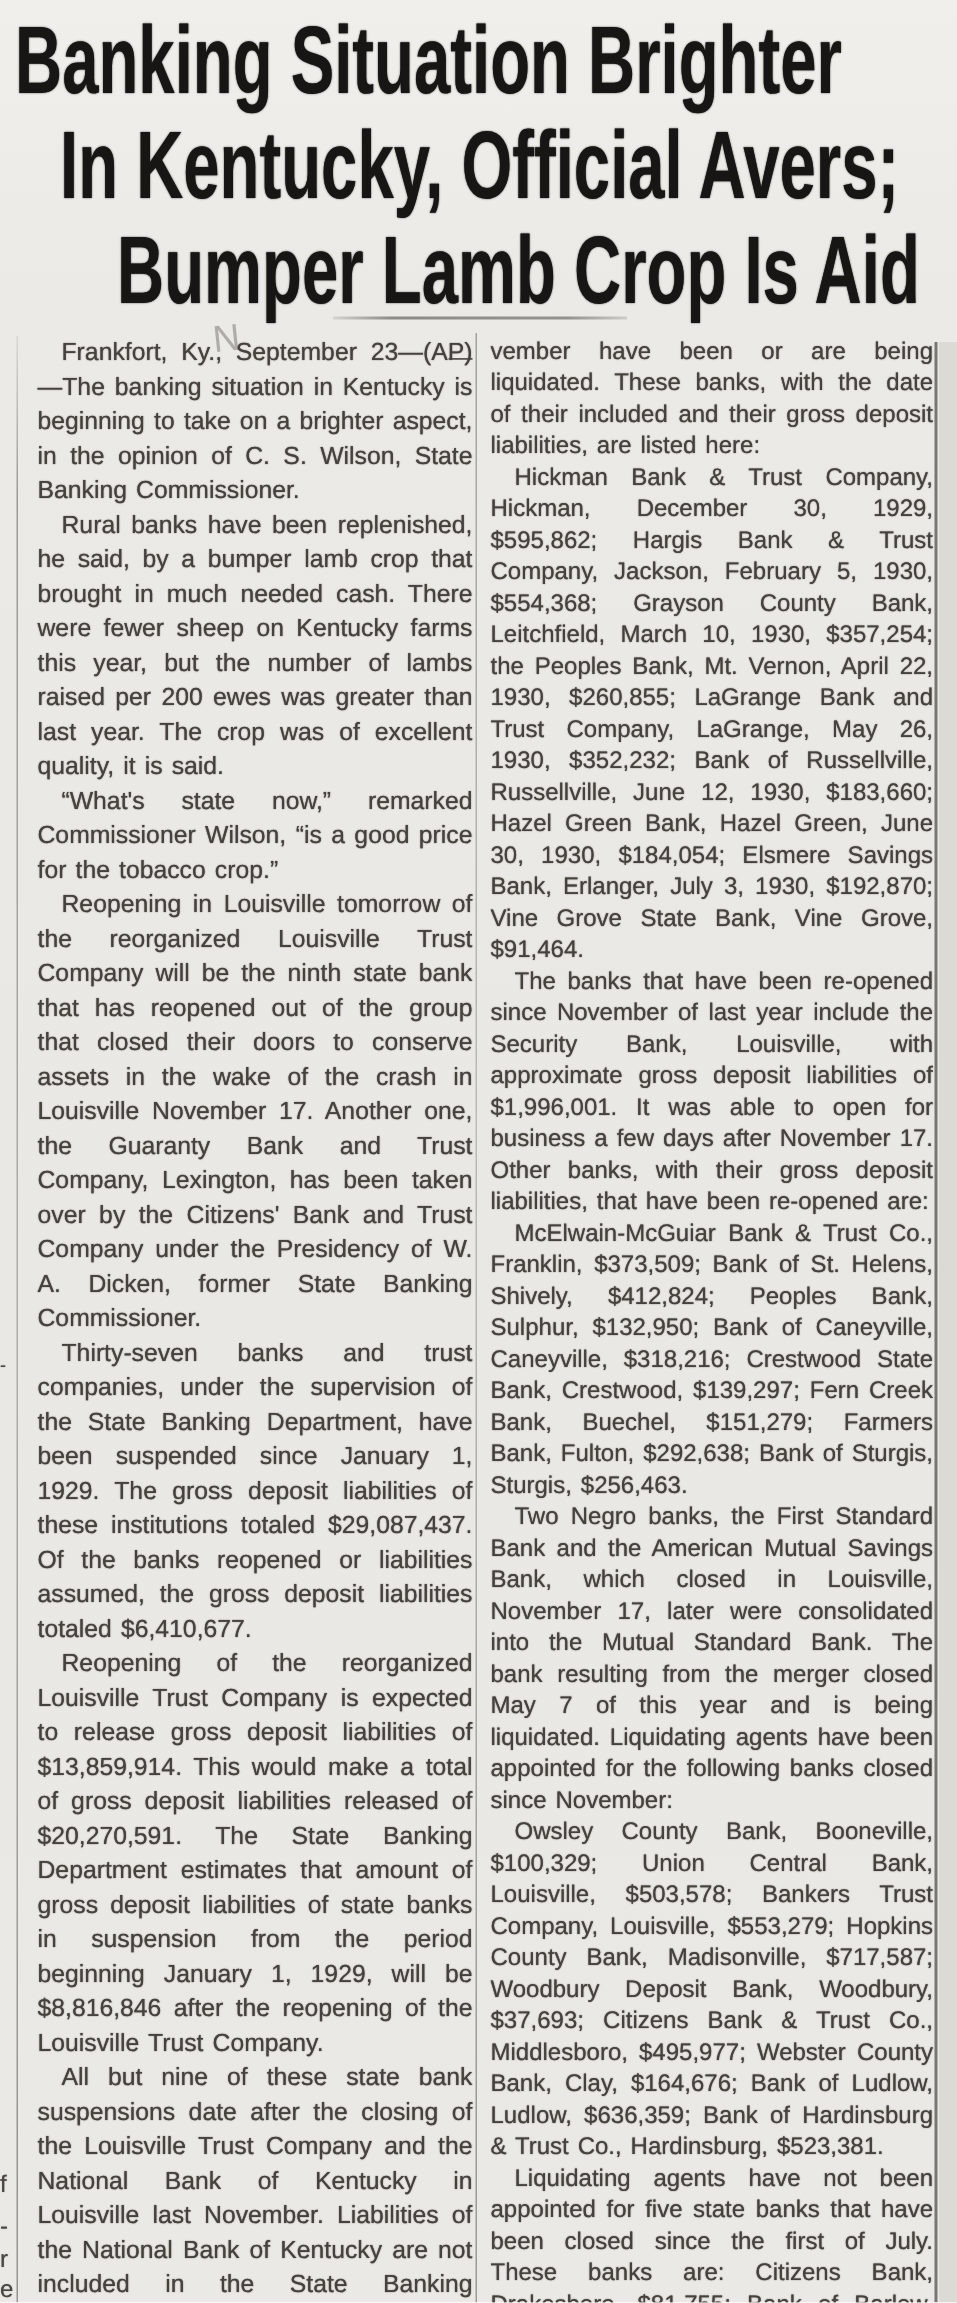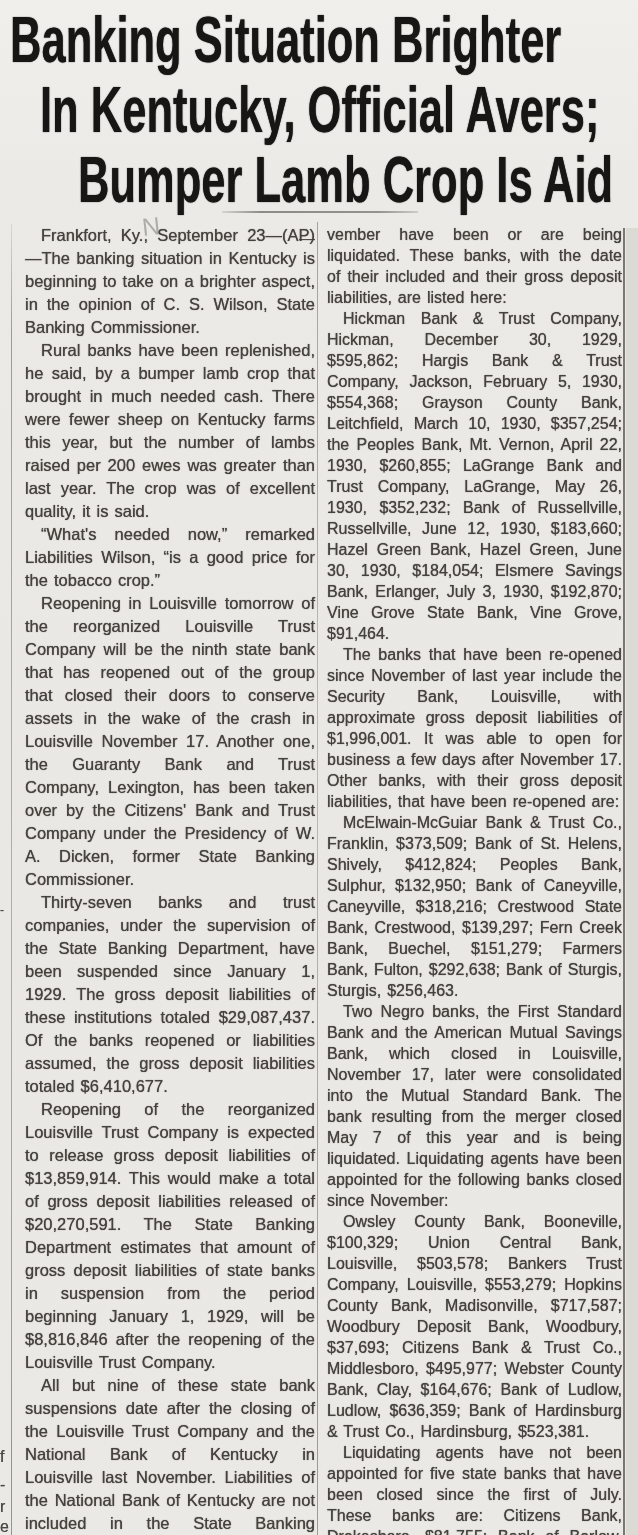--- a/index.html
+++ b/index.html
@@ -102,21 +102,21 @@
 
   <div class="edge-fragment frag-0">f</div>
   <div class="edge-fragment frag-1">-</div>
   <div class="edge-fragment frag-2">r</div>
   <div class="edge-fragment frag-3">e</div>
   <div class="edge-fragment frag-4">-</div>
 
   <div class="column col-left">
     <p>Frankfort, Ky., September 23—(AP)—The banking situation in Kentucky is beginning to take on a brighter aspect, in the opinion of C. S. Wilson, State Banking Commissioner.</p>
     <p>Rural banks have been replenished, he said, by a bumper lamb crop that brought in much needed cash. There were fewer sheep on Kentucky farms this year, but the number of lambs raised per 200 ewes was greater than last year. The crop was of excellent quality, it is said.</p>
-    <p>“What's needed now,” remarked Liabilities Wilson, “is a good price for the tobacco crop.”</p>
+    <p>“What's state now,” remarked Commissioner Wilson, “is a good price for the tobacco crop.”</p>
     <p>Reopening in Louisville tomorrow of the reorganized Louisville Trust Company will be the ninth state bank that has reopened out of the group that closed their doors to conserve assets in the wake of the crash in Louisville November 17. Another one, the Guaranty Bank and Trust Company, Lexington, has been taken over by the Citizens' Bank and Trust Company under the Presidency of W. A. Dicken, former State Banking Commissioner.</p>
     <p>Thirty-seven banks and trust companies, under the supervision of the State Banking Department, have been suspended since January 1, 1929. The gross deposit liabilities of these institutions totaled $29,087,437. Of the banks reopened or liabilities assumed, the gross deposit liabilities totaled $6,410,677.</p>
     <p>Reopening of the reorganized Louisville Trust Company is expected to release gross deposit liabilities of $13,859,914. This would make a total of gross deposit liabilities released of $20,270,591. The State Banking Department estimates that amount of gross deposit liabilities of state banks in suspension from the period beginning January 1, 1929, will be $8,816,846 after the reopening of the Louisville Trust Company.</p>
     <p>All but nine of these state bank suspensions date after the closing of the Louisville Trust Company and the National Bank of Kentucky in Louisville last November. Liabilities of the National Bank of Kentucky are not included in the State Banking Department's statistics, as it was under the supervision of the Federal Banking Department. The National Bank of Kentucky already has paid a 67 per cent dividend.</p>
     <p>Banks that were closed greater No-</p>
   </div>
 
   <div class="column col-right">
     <p class="no-indent">vember have been or are being liquidated. These banks, with the date of their included and their gross deposit liabilities, are listed here:</p>
     <p>Hickman Bank &amp; Trust Company, Hickman, December 30, 1929, $595,862; Hargis Bank &amp; Trust Company, Jackson, February 5, 1930, $554,368; Grayson County Bank, Leitchfield, March 10, 1930, $357,254; the Peoples Bank, Mt. Vernon, April 22, 1930, $260,855; LaGrange Bank and Trust Company, LaGrange, May 26, 1930, $352,232; Bank of Russellville, Russellville, June 12, 1930, $183,660; Hazel Green Bank, Hazel Green, June 30, 1930, $184,054; Elsmere Savings Bank, Erlanger, July 3, 1930, $192,870; Vine Grove State Bank, Vine Grove, $91,464.</p>

